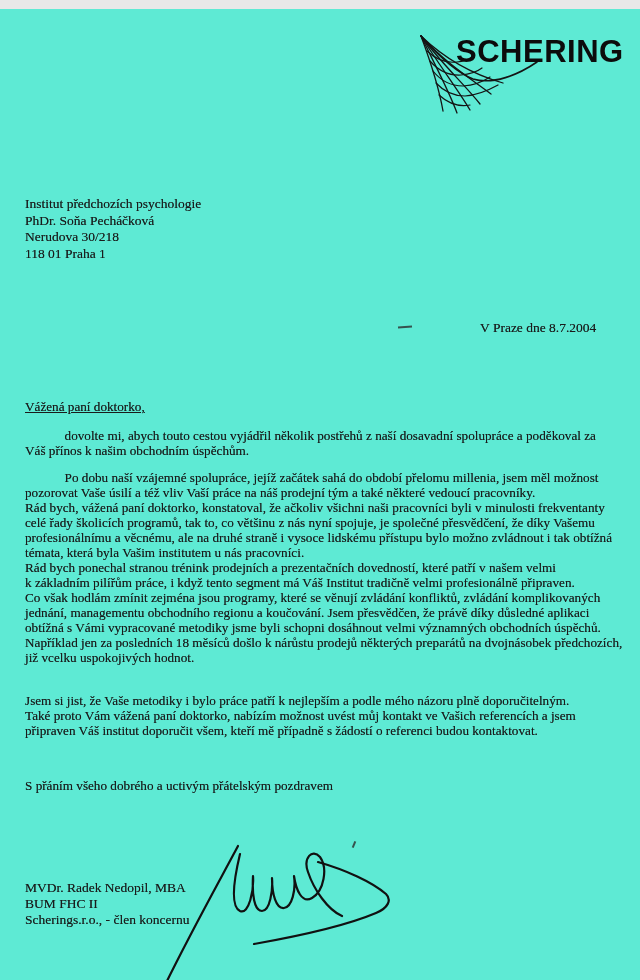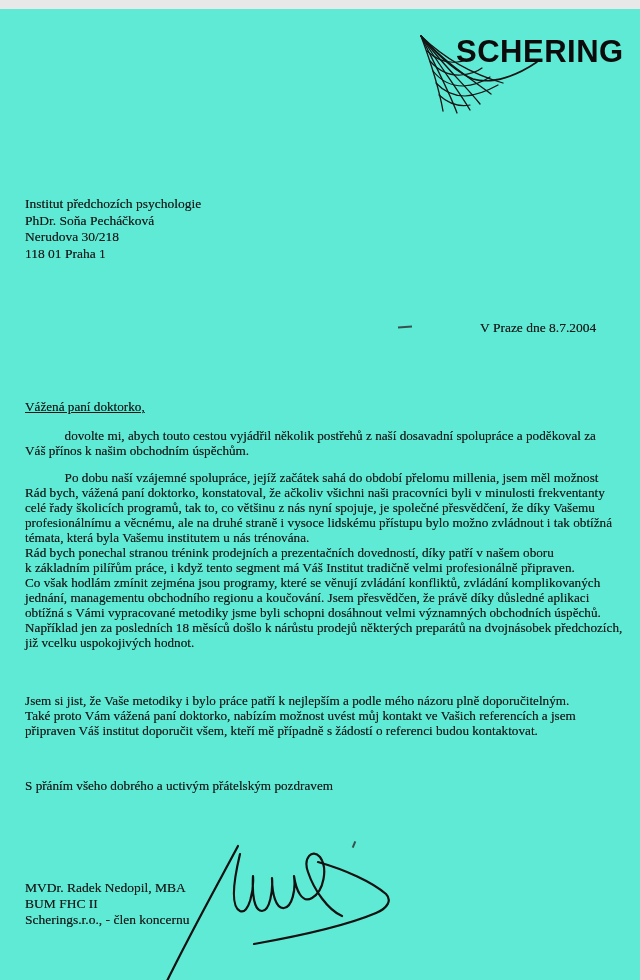--- a/index.html
+++ b/index.html
@@ -76,25 +76,26 @@
 
   <div class="abs body-t scan-text" style="left:25px; top:390px;text-decoration:underline;">Vážená paní doktorko,</div>
 
   <div class="abs body-t scan-text" style="left:25px; top:419px;">
       <div class="line">            dovolte mi, abych touto cestou vyjádřil několik postřehů z naší dosavadní spolupráce a poděkoval za</div>
       <div class="line">Váš přínos k našim obchodním úspěchům.</div>
     </div>
 
   <div class="abs body-t scan-text" style="left:25px; top:461px;">
       <div class="line">            Po dobu naší vzájemné spolupráce, jejíž začátek sahá do období přelomu millenia, jsem měl možnost</div>
+      <div class="line">pozorovat Vaše úsilí a též vliv Vaší práce na náš prodejní tým a také některé vedoucí pracovníky.</div>
       <div class="line">Rád bych, vážená paní doktorko, konstatoval, že ačkoliv všichni naši pracovníci byli v minulosti frekventanty</div>
       <div class="line">celé řady školicích programů, tak to, co většinu z nás nyní spojuje, je společné přesvědčení, že díky Vašemu</div>
       <div class="line">profesionálnímu a věcnému, ale na druhé straně i vysoce lidskému přístupu bylo možno zvládnout i tak obtížná</div>
-      <div class="line">témata, která byla Vašemu institutem u nás trénována.</div>
-      <div class="line">Rád bych ponechal stranou trénink prodejních a prezentačních dovedností, díky patří v našem oboru</div>
+      <div class="line">témata, která byla Vašim institutem u nás pracovníci.</div>
+      <div class="line">Rád bych ponechal stranou trénink prodejních a prezentačních dovedností, které patří v našem velmi</div>
       <div class="line">k základním pilířům práce, i když tento segment má Váš Institut tradičně velmi profesionálně připraven.</div>
       <div class="line">Co však hodlám zmínit zejména jsou programy, které se věnují zvládání konfliktů, zvládání komplikovaných</div>
       <div class="line">jednání, managementu obchodního regionu a koučování. Jsem přesvědčen, že právě díky důsledné aplikaci</div>
       <div class="line">obtížná s Vámi vypracované metodiky jsme byli schopni dosáhnout velmi významných obchodních úspěchů.</div>
       <div class="line">Například jen za posledních 18 měsíců došlo k nárůstu prodejů některých preparátů na dvojnásobek předchozích,</div>
       <div class="line">již vcelku uspokojivých hodnot.</div>
     </div>
 
   <div class="abs body-t scan-text" style="left:25px; top:684px;">
       <div class="line">Jsem si jist, že Vaše metodiky i bylo práce patří k nejlepším a podle mého názoru plně doporučitelným.</div>

